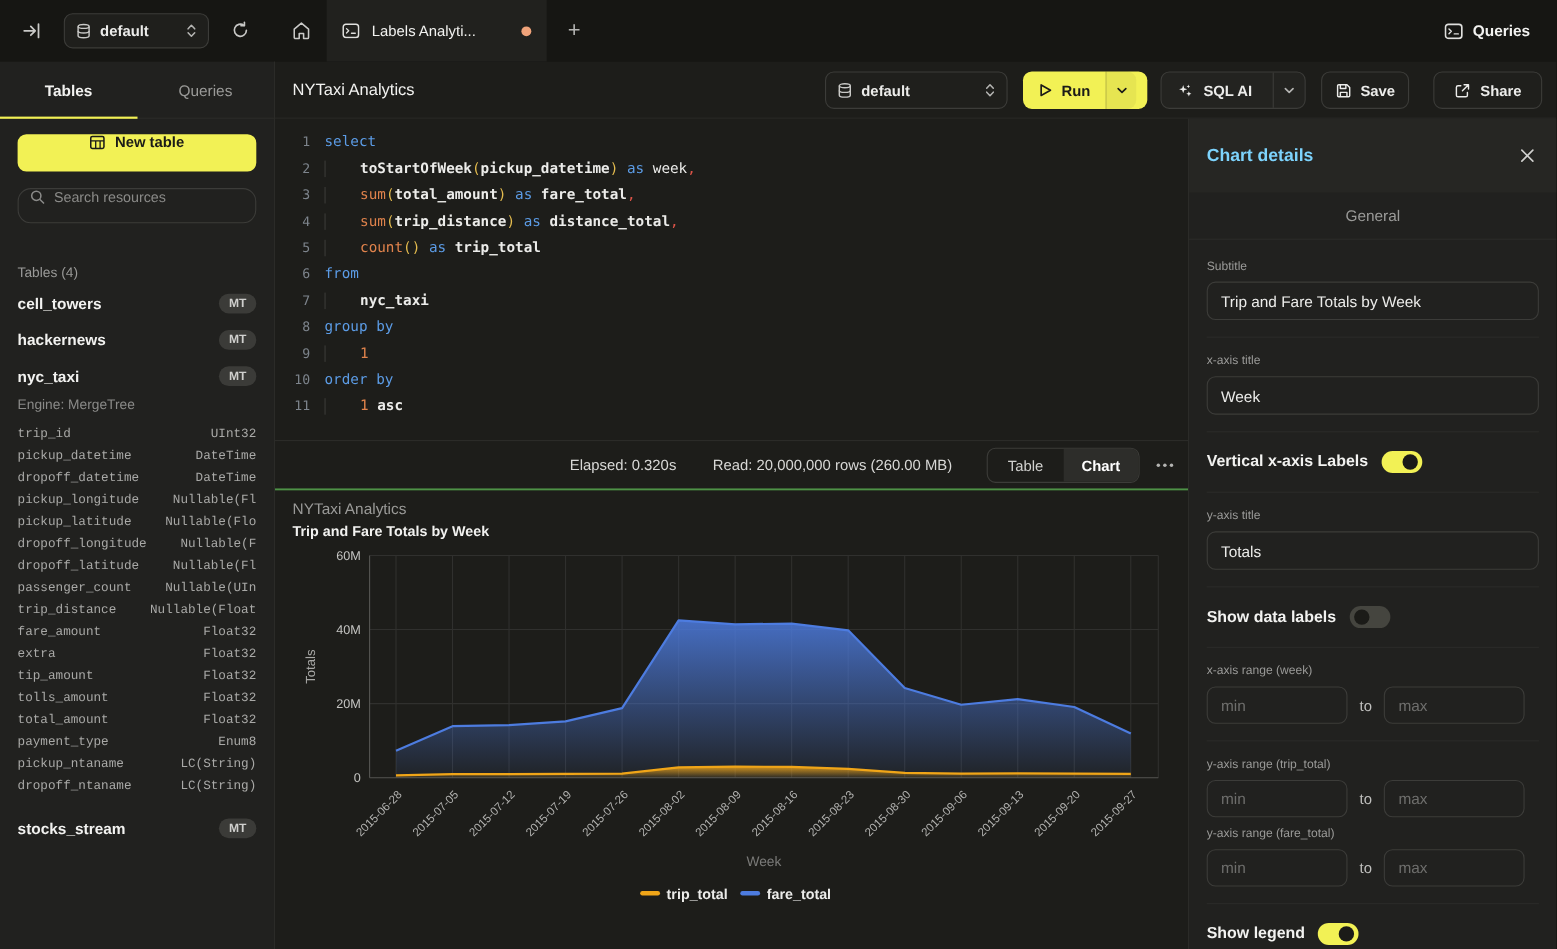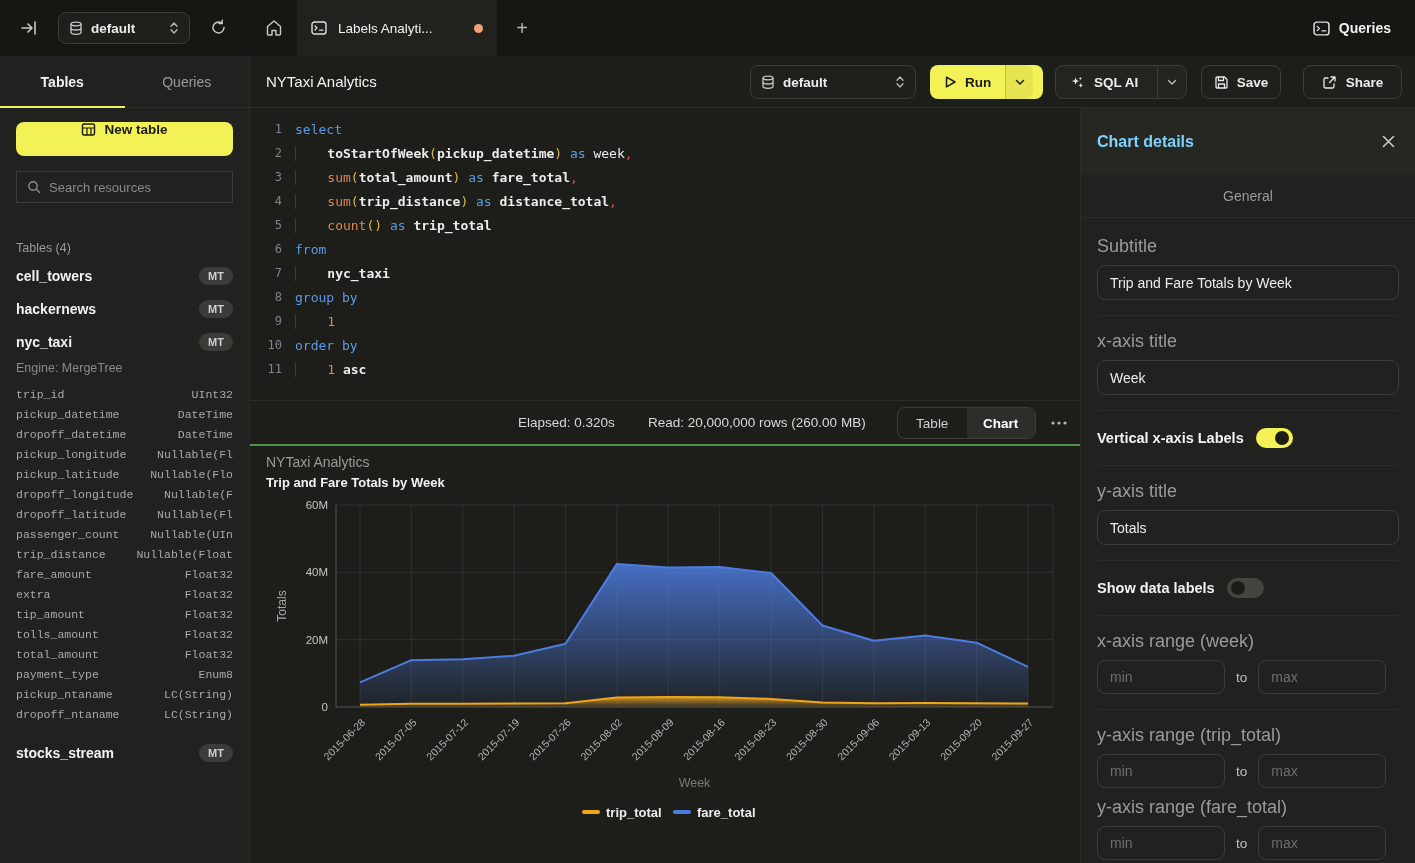--- a/index.html
+++ b/index.html
@@ -25,21 +25,21 @@
   #queries-top-btn { right:24px; top:14px; height:28px; display:flex; align-items:center; gap:9px; color:#f2f2f0; font-size:14px; font-weight:600; }
 
   
   #sidebar { left:0; top:56px; width:250px; height:807px; background:#21211f; border-right:1px solid #2b2b28; }
   #side-tabs { display:flex; height:52px; border-bottom:1px solid #2b2b28; }
   .side-tab { flex:1; display:flex; align-items:center; justify-content:center; font-size:14px; color:#9a9a98; position:relative; }
   .side-tab.active { color:#f2f2f0; font-weight:700; }
   .side-tab.active::after { content:""; position:absolute; left:0; right:0; bottom:-1px; height:2px; background:#f2f155; }
   #side-body { padding:14px 16px 0 16px; height:755px; overflow:hidden; }
   #new-table-btn { width:100%; height:34px; background:#f2f155; border-radius:8px; display:flex; align-items:flex-start; justify-content:center; gap:8px; color:#1b1b18; font-size:13.5px; font-weight:700; }
-  .search-box { margin-top:15px; height:32px; border:1px solid #3c3c39; border-radius:0; display:flex; align-items:center; padding:0 10px; gap:8px; }
+  .search-box { margin-top:15px; height:32px; border:1px solid #3c3c39; border-radius:12px; display:flex; align-items:flex-start; padding:0 10px; gap:8px; }
   .search-box input { background:transparent; border:none; outline:none; color:#ececea; font-size:13px; width:100%; font-family:"Liberation Sans",sans-serif; }
   .search-box input::placeholder { color:#8a8a88; }
   #tables-section-title { margin-top:38px; font-size:12.5px; color:#9a9a98; }
   #tables-list { margin-top:4px; }
   .tbl-row { height:33px; display:flex; align-items:center; justify-content:space-between; }
   .tbl-name { font-size:14px; font-weight:600; color:#f2f2f0; }
   .badge { background:#3b3b38; color:#cfcfcd; font-size:11px; font-weight:700; border-radius:10px; padding:3px 9px; }
   .engine-line { font-size:12.5px; color:#8a8a88; height:24px; line-height:20px; }
   .cols { margin:2px 0 12px 0; }
   .col-row { height:20px; display:flex; align-items:center; justify-content:space-between; font-family:Liberation Mono, monospace; font-size:11.5px; color:#a9a9a7; white-space:nowrap; overflow:hidden; }
@@ -91,21 +91,21 @@
   
   #right-panel { left:1080px; top:108px; width:335px; height:755px; background:#21211f; border-left:1px solid #2b2b28; }
   #panel-header { height:67px; background:#262623; display:flex; align-items:center; justify-content:space-between; padding:0 16px; }
   #panel-title { font-size:16px; font-weight:700; color:#7dd3fc; }
   #panel-close { color:#d0d0ce; font-size:18px; width:22px; height:22px; display:flex; align-items:center; justify-content:center; }
   #panel-tabs { height:43px; display:flex; border-bottom:1px solid #2b2b28; }
   .panel-tab { flex:1; display:flex; align-items:center; justify-content:center; font-size:14px; color:#9a9a98; position:relative; }
   .panel-tab.active { color:#f2f2f0; font-weight:700; }
   .panel-tab.active::after { content:""; position:absolute; left:0; right:0; bottom:-1px; height:2px; background:#f2f155; }
   #panel-body { padding:18px 16px 0 16px; }
-  .fld-label { font-size:18px; color:#9a9a98; margin-bottom:8px; }
+  .fld-label { font-size:11px; color:#9a9a98; margin-bottom:8px; }
   .fld-input { width:100%; height:35px; background:transparent; border:1px solid #3c3c39; border-radius:8px; color:#ececea; font-size:14px; padding:0 12px; font-family:"Liberation Sans",sans-serif; outline:none; }
   .fld-input::placeholder { color:#6e6e6c; }
   .psep { height:1px; background:#2b2b28; margin:15px 0; }
   .toggle-row { display:flex; align-items:center; gap:12px; height:24px; }
   .toggle-row .tlabel { font-size:14.5px; font-weight:600; color:#f2f2f0; }
   .toggle { width:37px; height:20px; border-radius:10px; background:#45453f; position:relative; flex:none; }
   .toggle .knob { width:14px; height:14px; border-radius:50%; background:#1b1b18; position:absolute; top:3px; left:4px; }
   .toggle.on { background:#f2f155; }
   .toggle.on .knob { left:auto; right:4px; }
   .range-row { display:flex; align-items:center; gap:11px; }

